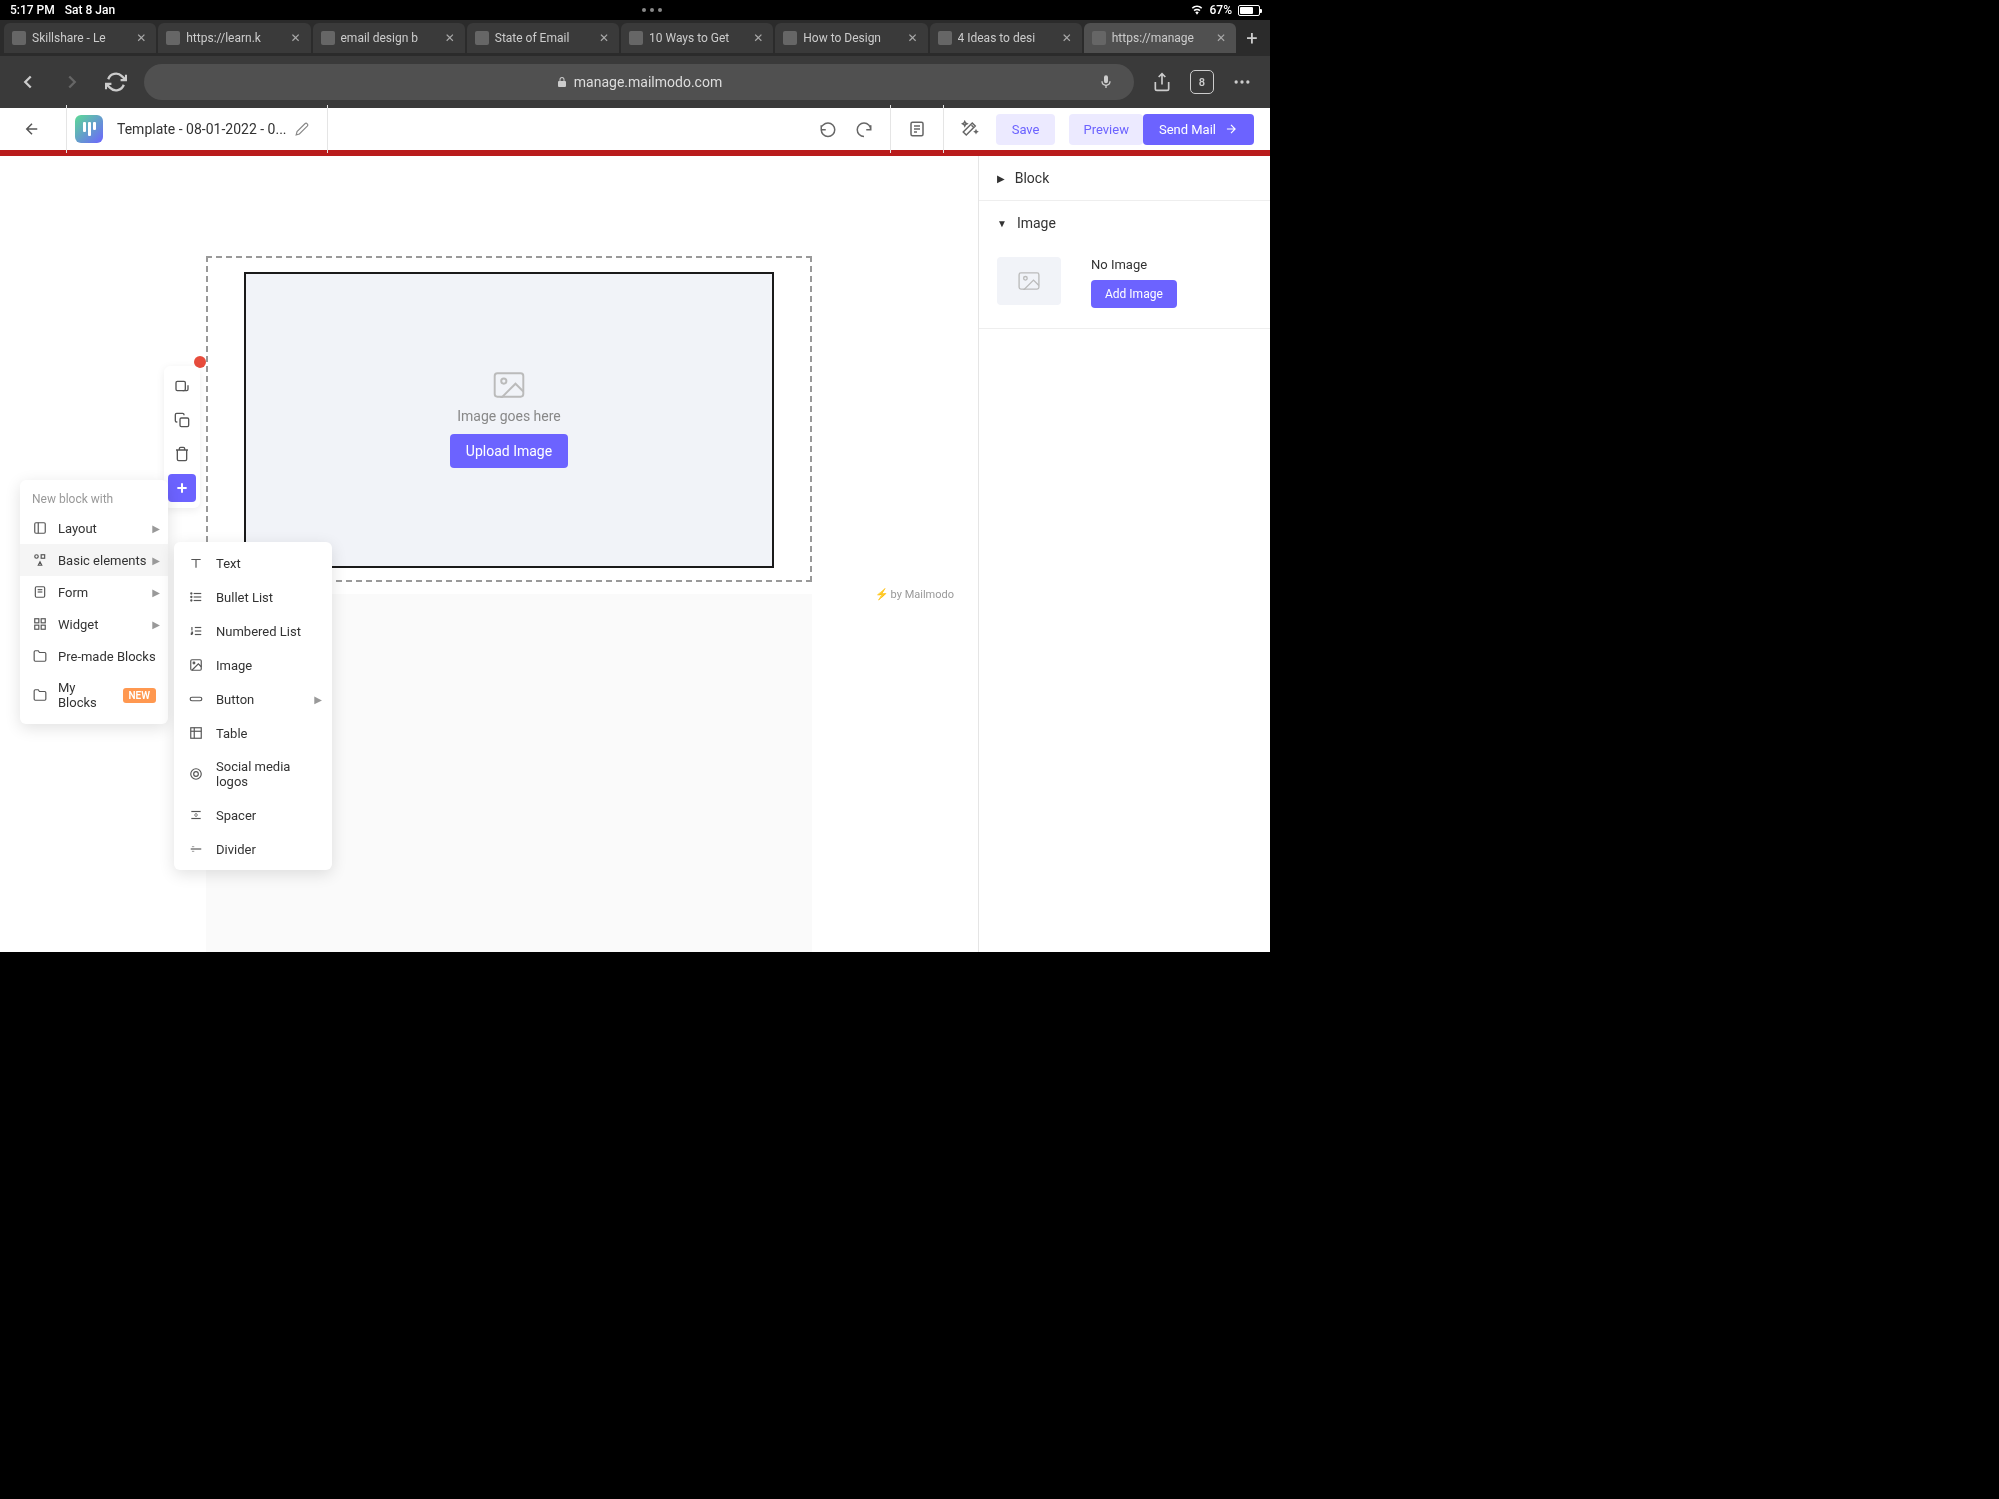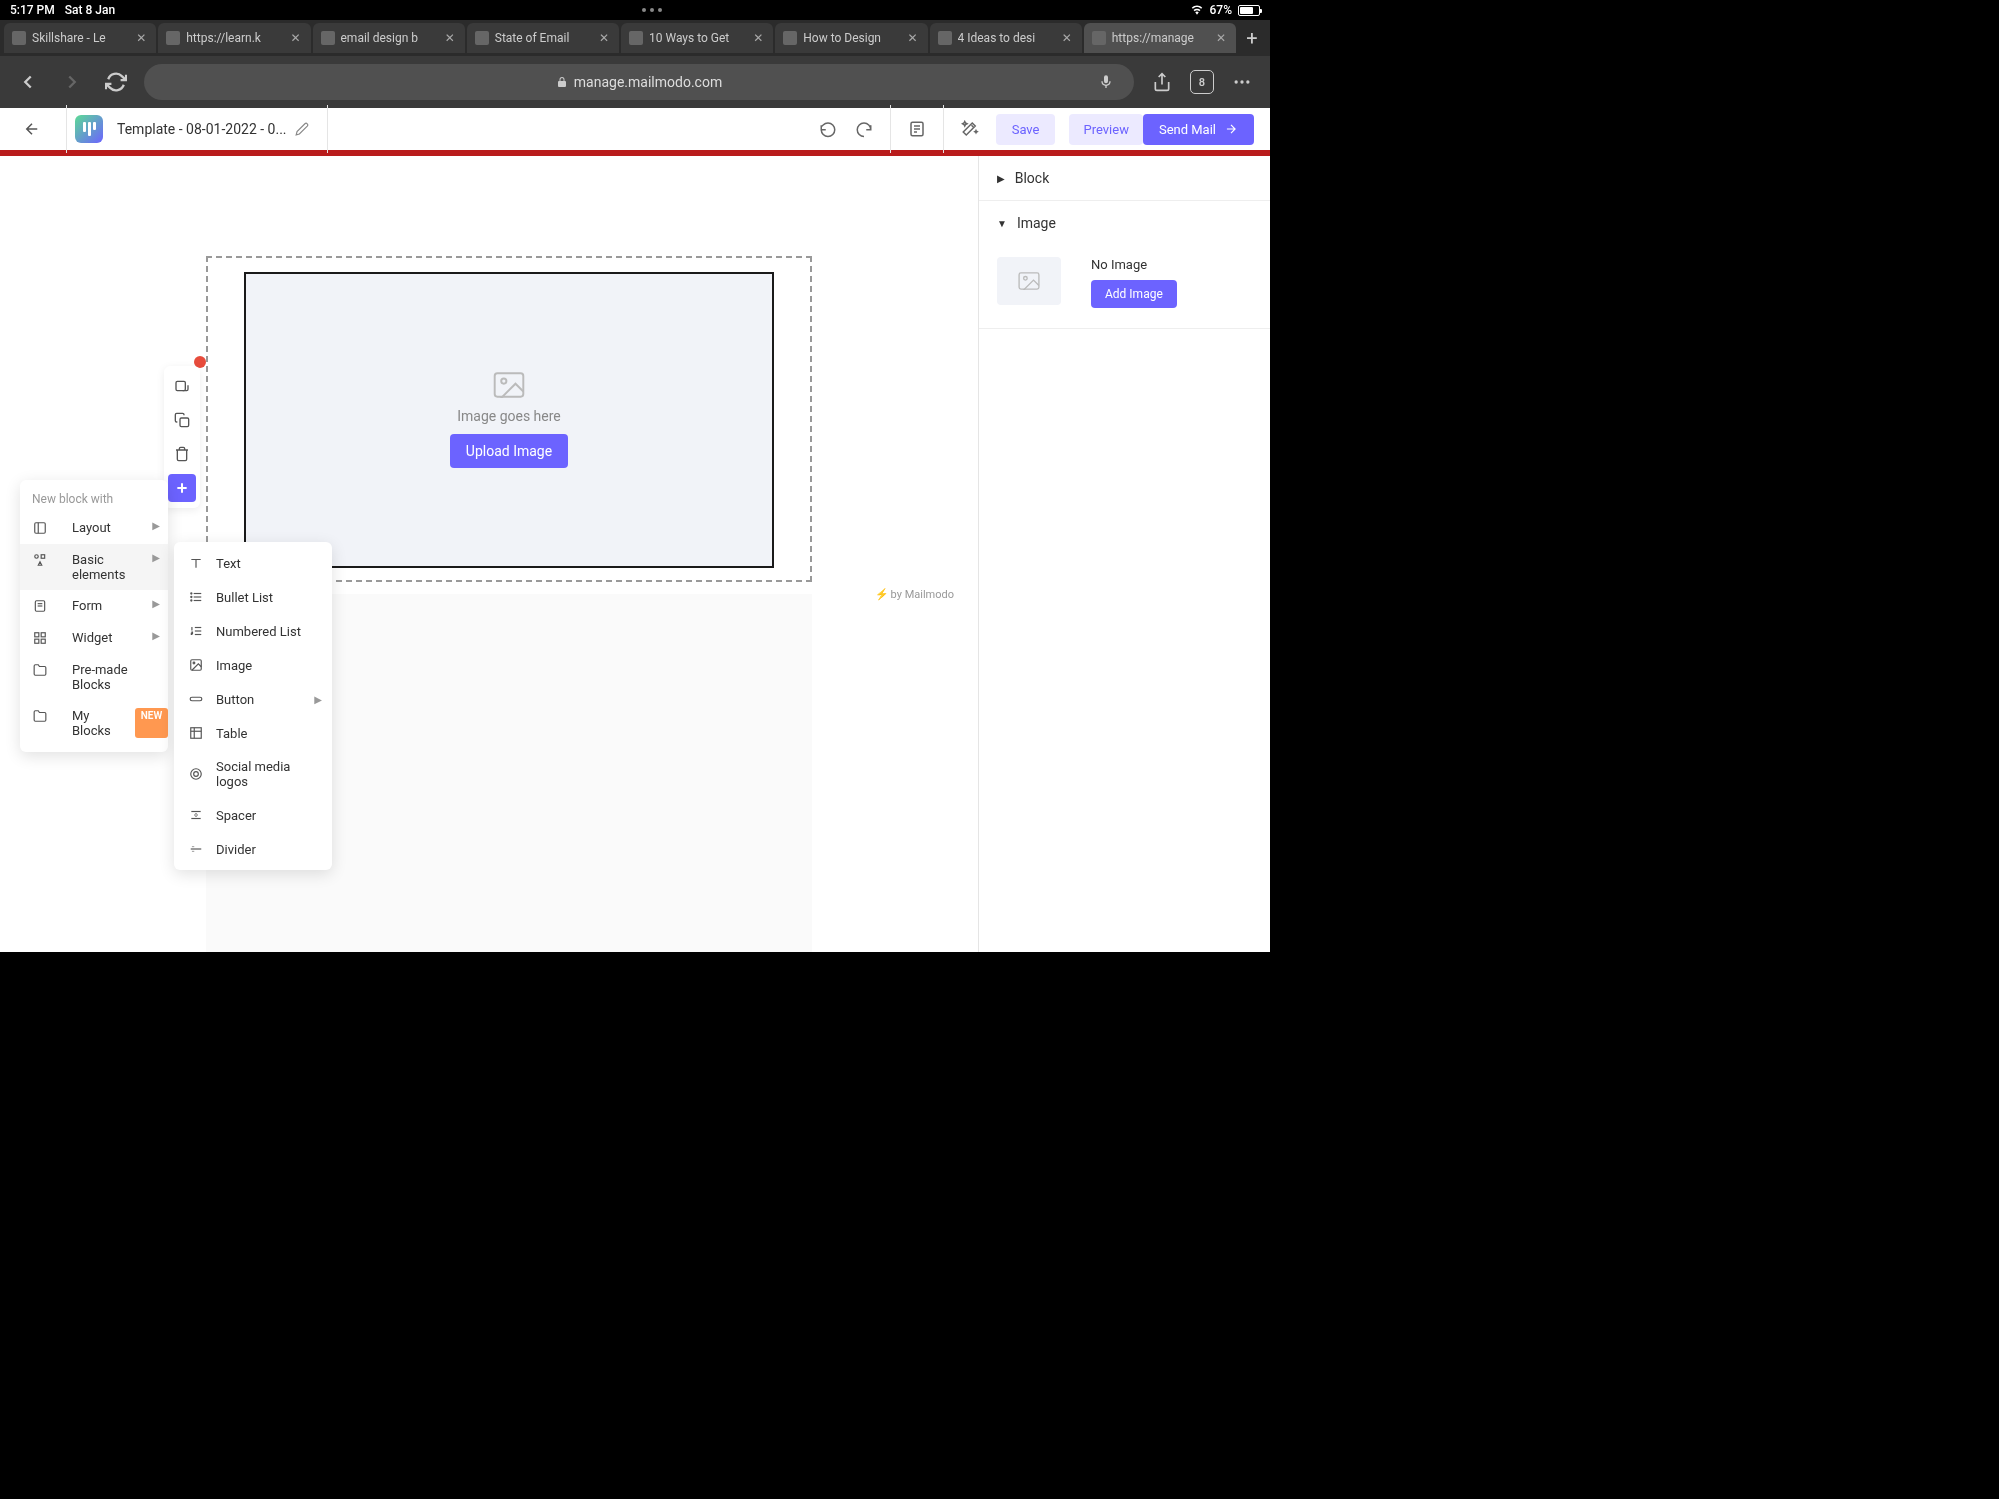--- a/index.html
+++ b/index.html
@@ -73,21 +73,21 @@
 
 
 .side-tools { position: absolute; left: 164px; top: 210px; width: 36px; background: #fff; border-radius: 6px; box-shadow: 0 2px 8px rgba(0,0,0,0.08); display: flex; flex-direction: column; align-items: center; padding: 6px 0; gap: 6px; }
 .side-tool { width: 28px; height: 28px; display: flex; align-items: center; justify-content: center; color: #555; cursor: pointer; border-radius: 4px; }
 .side-tool.add { background: #6c63ff; color: #fff; }
 .red-dot { position: absolute; left: 194px; top: 200px; width: 12px; height: 12px; background: #e74c3c; border-radius: 50%; }
 
 
 .block-menu { position: absolute; left: 20px; top: 324px; width: 148px; background: #fff; border-radius: 6px; box-shadow: 0 4px 16px rgba(0,0,0,0.12); padding: 6px 0; }
 .block-menu-title { padding: 6px 12px; color: #999; font-size: 12px; }
-.block-menu-item { padding: 8px 12px; display: flex; gap: 24px; font-size: 13px; color: #333; cursor: pointer; position: relative; }
+.block-menu-item { padding: 8px 12px; display: flex; align-items: center; gap: 10px; font-size: 13px; color: #333; cursor: pointer; position: relative; }
 .block-menu-item:hover, .block-menu-item.hovered { background: #f5f5f5; }
 .block-menu-item .chev { position: absolute; right: 8px; color: #999; font-size: 10px; }
 .block-menu-item .badge { background: #ff9850; color: #fff; font-size: 10px; padding: 2px 6px; border-radius: 3px; font-weight: 600; }
 .bm-icon { width: 16px; height: 16px; color: #555; display: flex; align-items: center; justify-content: center; flex-shrink: 0; }
 
 
 .submenu { position: absolute; left: 174px; top: 386px; width: 158px; background: #fff; border-radius: 6px; box-shadow: 0 4px 16px rgba(0,0,0,0.12); padding: 4px 0; }
 .submenu-item { padding: 9px 14px; display: flex; align-items: center; gap: 12px; font-size: 13px; color: #333; cursor: pointer; position: relative; }
 .submenu-item .chev { position: absolute; right: 10px; color: #999; font-size: 10px; }
 .sm-icon { width: 16px; height: 16px; color: #555; display: flex; align-items: center; justify-content: center; flex-shrink: 0; }

